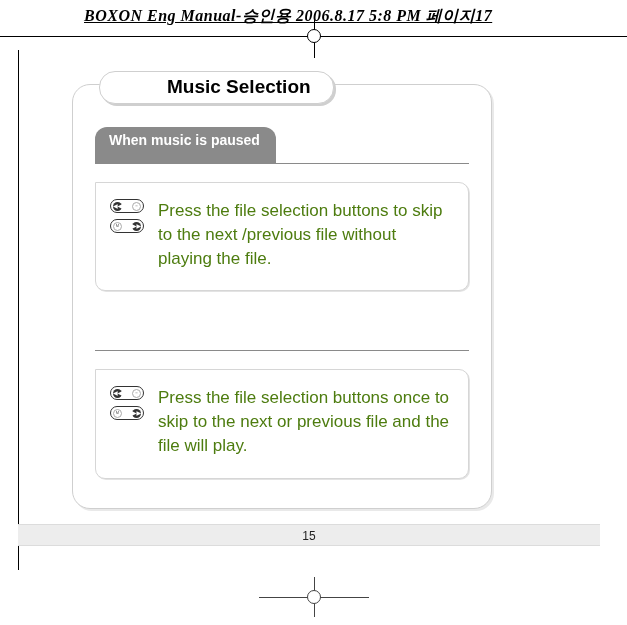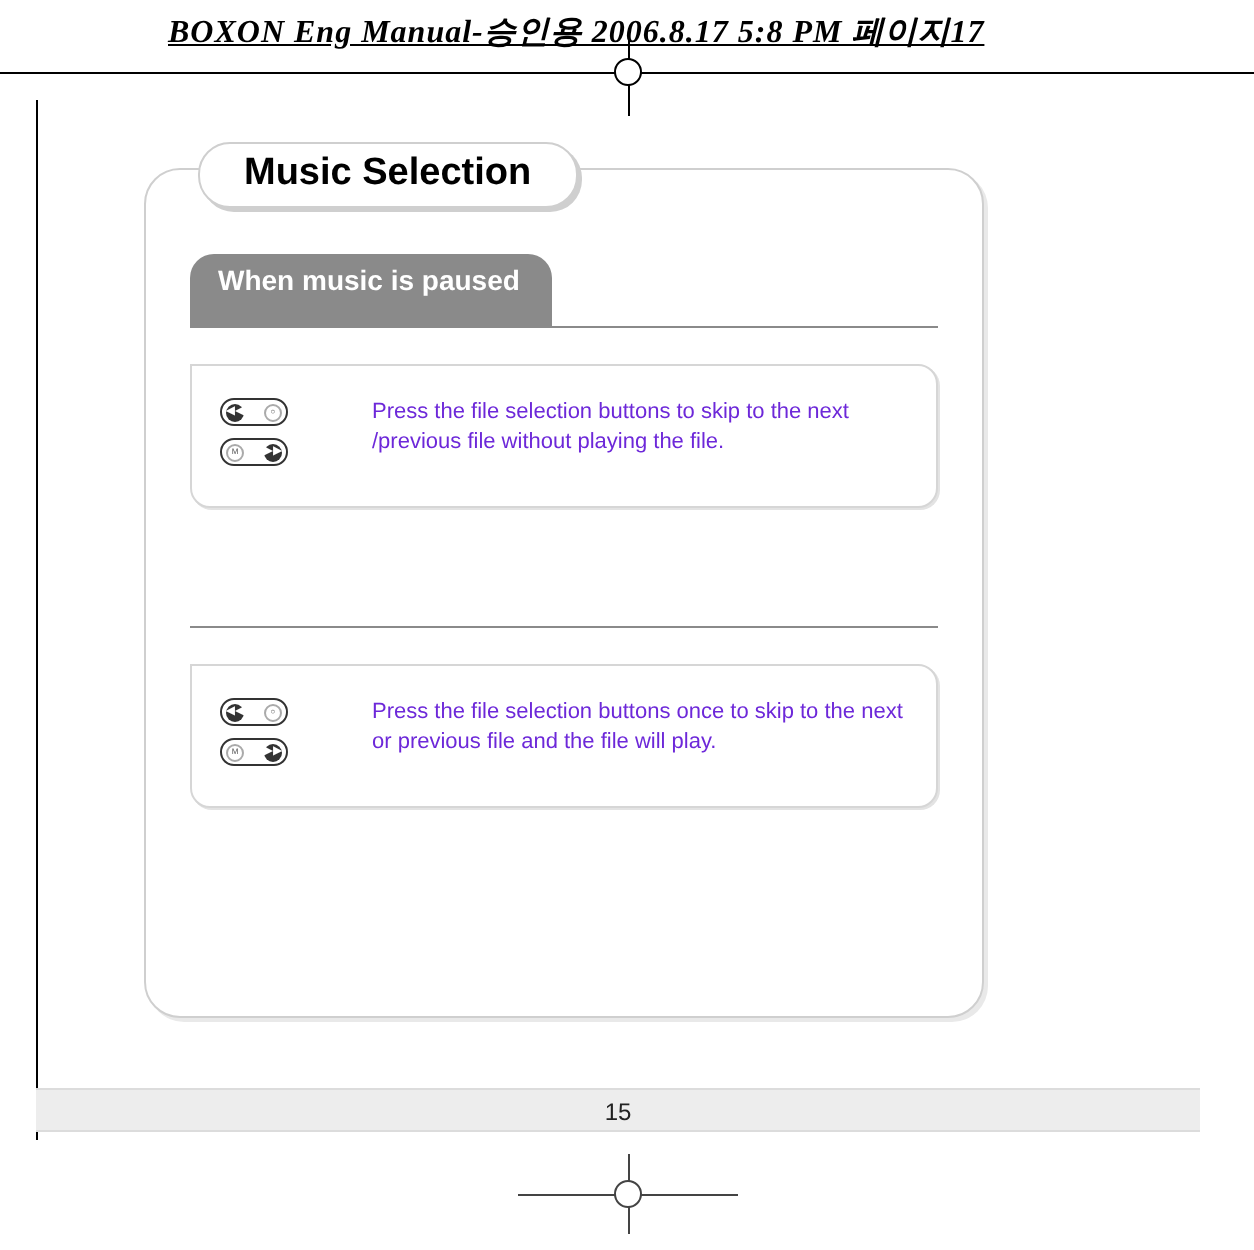--- a/index.html
+++ b/index.html
@@ -67,20 +67,21 @@
     background: #fff;
     border: 1px solid #cfcfcf;
     border-radius: 16px;
     padding: 4px 22px 5px 22px;
     box-shadow: 2px 2px 0 #cfcfcf;
   }
   .panel-title {
     font-size: 19px;
     font-weight: bold;
     color: #000;
+    margin-left: 45px;
   }
   .section {
     position: relative;
     margin: 42px 22px 0 22px;
   }
   .section.second { margin-top: 60px; }
   .section-header {
     display: inline-block;
     background: #8a8a8a;
     color: #fff;
@@ -125,28 +126,27 @@
     background: #fff;
   }
   .dot {
     width: 9px; height: 9px; border-radius: 50%;
     display:flex; align-items:center; justify-content:center;
     font-size: 6px; line-height:1;
   }
   .dot.dark { background:#333; color:#fff; }
   .dot.light { background:#fff; color:#555; border:1px solid #aaa; font-size:4px; }
   .body-text {
-    font-size: 11px;
-    color: #6d28d9;
+    font-size: 17px;
+    color: #4d7c0f;
     line-height: 1.4;
-    margin-left: 28px;
   }
   .page-footer {
     position: absolute;
-    top: 544px;
+    top: 524px;
     left: 18px;
     width: 582px;
     height: 22px;
     background: #ededed;
     border-top: 1px solid #dcdcdc;
     border-bottom: 1px solid #dcdcdc;
     text-align: center;
     font-size: 12px;
     line-height: 22px;
     color: #222;

